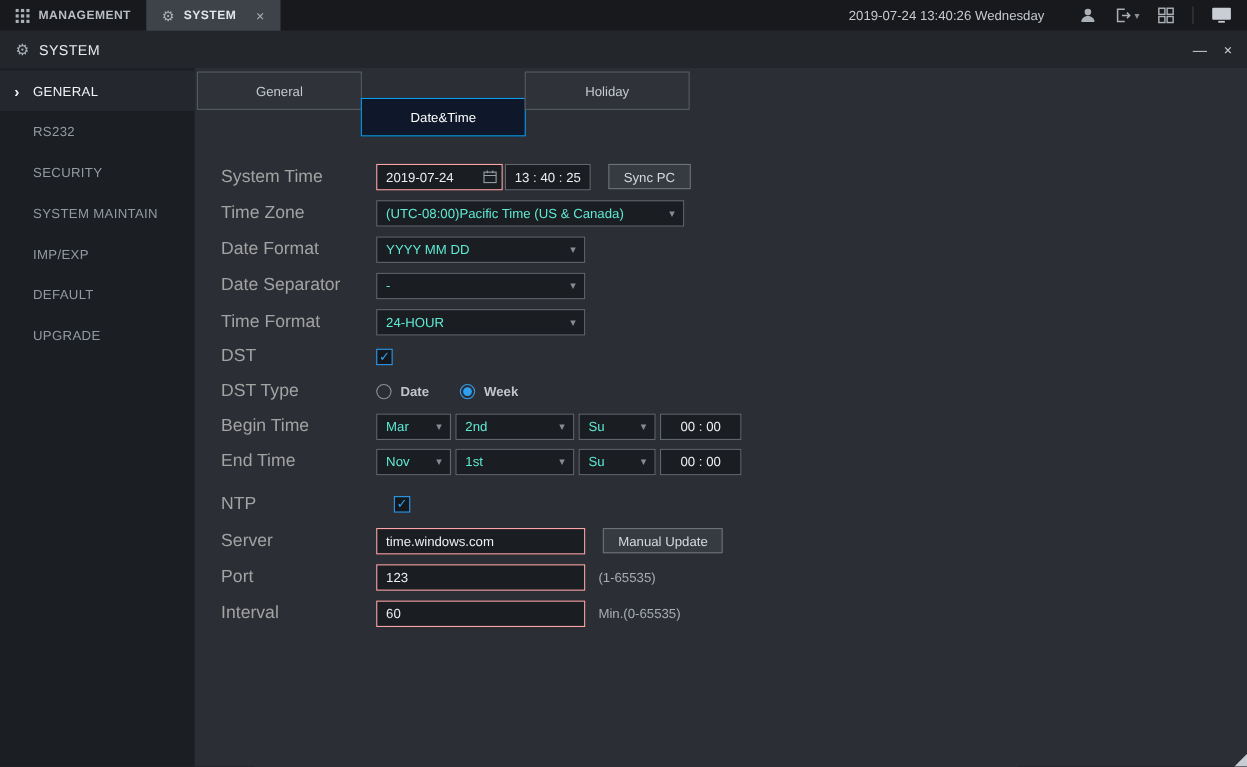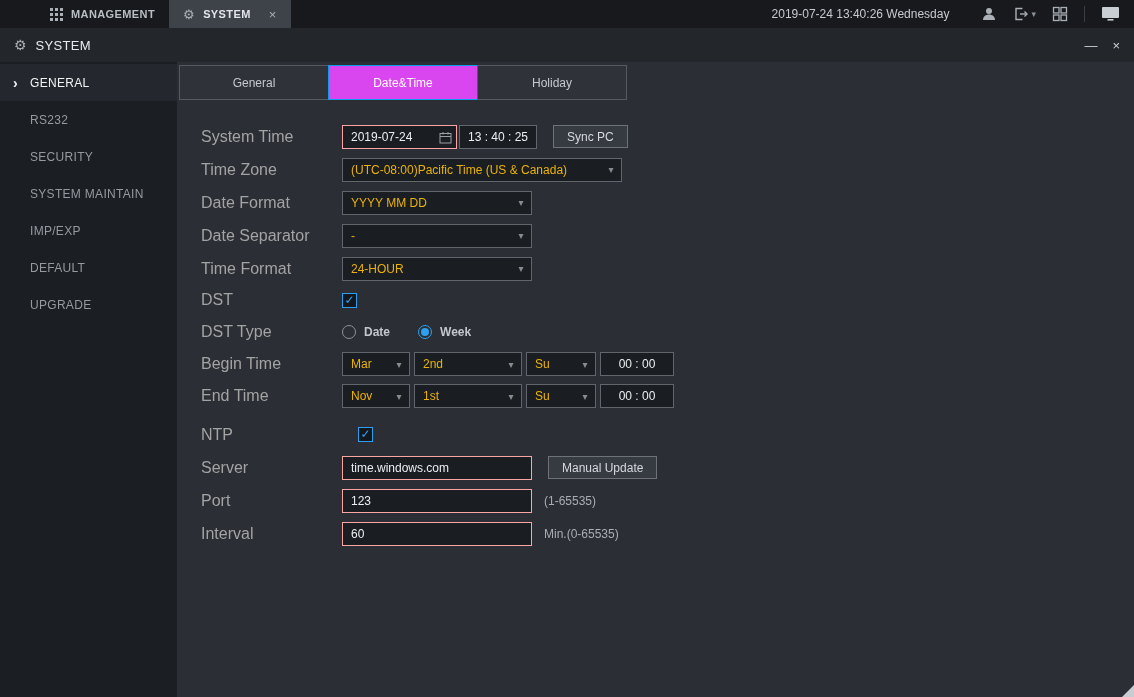--- a/index.html
+++ b/index.html
@@ -4,21 +4,21 @@
 <style>
   * { box-sizing: border-box; margin: 0; padding: 0; }
   html,body { background:#17191d; }
   .page {
     width:1134px; height:697px; position:relative; overflow:hidden;
     background:#2b2e34; font-family:"Liberation Sans", sans-serif;
     -webkit-font-smoothing:antialiased;
   }
   
   .topbar { height:28px; background:#17191d; display:flex; align-items:stretch; justify-content:space-between; }
-  .tb-left { display:flex; align-items:stretch;padding-left:36px; }
+  .tb-left { display:flex; align-items:stretch; }
   .tb-tab { display:flex; align-items:center; gap:8px; padding:0 14px; font-size:11px; font-weight:bold; letter-spacing:.4px; color:#b9bec4; cursor:default; }
   .tb-tab.active { background:#3e434a; color:#e2e5e9; }
   .tb-gear { font-size:13px; font-weight:normal; color:#aab0b6; }
   .tb-close { font-size:13px; font-weight:normal; color:#aab0b6; margin-left:10px; cursor:pointer; }
   .tb-right { display:flex; align-items:center; gap:16px; padding-right:14px; }
   .tb-datetime { font-size:12px; color:#c6cace; margin-right:16px; }
   .tb-ic { display:flex; align-items:center; justify-content:center; cursor:pointer; }
   .tb-caret { font-size:9px; color:#8d929a; margin-left:2px; }
   .tb-sep { width:1px; height:16px; background:#3a3f45; }
   
@@ -32,36 +32,36 @@
   .sidebar { width:177px; background:#1b1e23; padding-top:2px; flex:none; }
   .side-item { height:37px; display:flex; align-items:center; padding-left:30px; font-size:12px; color:#959aa1; cursor:pointer; position:relative; letter-spacing:.3px; }
   .side-item.active { background:#24272d; color:#f2f4f6; }
   .side-arrow { position:absolute; left:13px; color:#f2f4f6; font-size:14px; font-weight:bold; display:none; }
   .side-item.active .side-arrow { display:block; }
   .main { flex:1; background:#2b2e34; padding:3px 0 0 2px; }
   
   .tabs { display:flex; }
   .tab { width:150px; height:35px; display:flex; align-items:center; justify-content:center; font-size:12px; color:#c6cad0; background:#2f3339; border:1px solid #555a61; margin-left:-1px; cursor:pointer; }
   .tab:first-child { margin-left:0; }
-  .tab.active { background:#d946ef; border-color:#0c9ceb; color:#fff; }
+  .tab.active { background:#0f172a; border-color:#0c9ceb; color:#fff;margin-top:24px; }
   
   .form { margin:20px 0 0 22px; }
   .frow { display:flex; align-items:center; min-height:33px; }
   .flabel { width:141px; flex:none; font-size:16px; color:#a3a3a3; }
   .fctl { display:flex; align-items:center; }
   .tinput { height:24px; background:#1a1d22; border:1px solid #fca5a5; color:#eceef0; font-size:12px; padding:0 8px; font-family:inherit; outline:none; }
   .date-wrap { width:115px; position:relative; display:flex; }
   .date-wrap .tinput { width:100%; padding-right:22px; }
   .cal-ic { position:absolute; right:5px; top:5px; pointer-events:none; }
   .time-box { height:24px; border:1px solid #61656c; background:#1a1d22; color:#eceef0; font-size:12px; display:flex; align-items:center; justify-content:center; }
   .tb-main { width:78px; margin-left:2px; }
   .tb-small { width:74px; }
   .btn { height:23px; margin-left:16px; padding:0 13px; background:#363b41; border:1px solid #6e7278; color:#d6d9dd; font-size:12px; display:flex; align-items:center; cursor:pointer; white-space:nowrap; }
   .sel { height:24px; background:#1a1d22; border:1px solid #61656c; display:flex; align-items:center; cursor:pointer; }
-  .sel .sval { flex:1; padding:0 8px; font-size:12px; color:#eab308; white-space:nowrap; overflow:hidden; }
+  .sel .sval { flex:1; padding:0 8px; font-size:12px; color:#5eead4; white-space:nowrap; overflow:hidden; }
   .sel .scaret { width:20px; flex:none; text-align:center; color:#878c93; font-size:10px; }
   .w280 { width:280px; } .w190 { width:190px; } .w68 { width:68px; } .w108 { width:108px;justify-content:space-between; } .w70 { width:70px; }
   .gap4 { margin-left:4px; }
   .checkbox { width:15px; height:15px; border:1px solid #2f9ff0; background:#14171b; color:#2f9ff0; font-size:12px; line-height:12px; text-align:center; cursor:pointer; }
   .checkbox .mark { visibility:hidden; }
   .checkbox.checked .mark { visibility:visible; }
   .radio-opt { display:flex; align-items:center; margin-right:28px; cursor:pointer;font-weight:bold; }
   .radio { width:14px; height:14px; border-radius:50%; border:1px solid #8d929a; margin-right:8px; position:relative; flex:none; }
   .radio.checked { border-color:#2f9ff0; }
   .radio.checked::after { content:""; position:absolute; inset:2px; border-radius:50%; background:#2f9ff0; }

